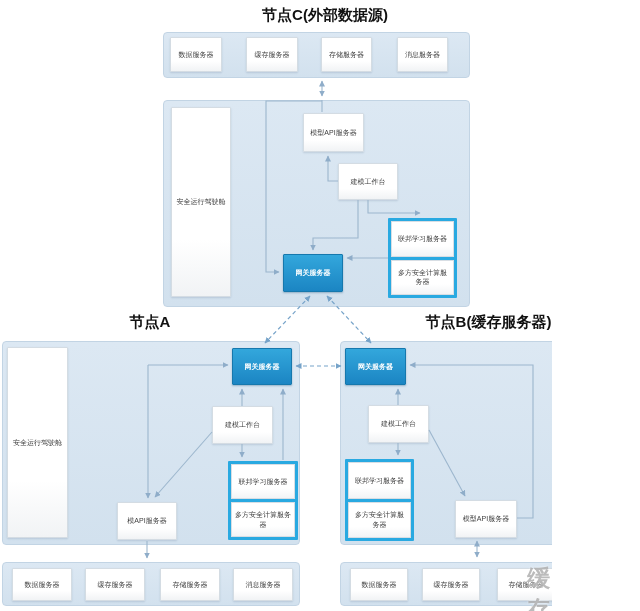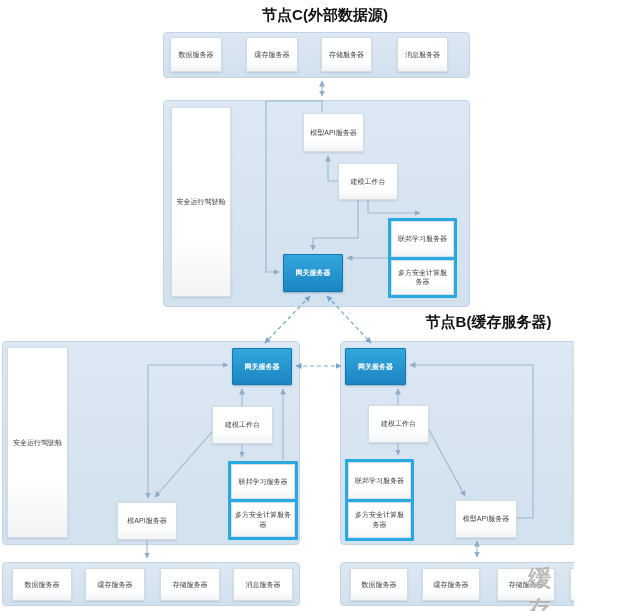--- a/index.html
+++ b/index.html
@@ -1,17 +1,17 @@
 <!DOCTYPE html>
 <html><head>
 <meta charset="utf-8">
 <style>
   html,body{margin:0;padding:0;background:#fff;}
   #canvas{position:relative;width:552px;height:611px;background:#fff;overflow:hidden;
-          font-family:"Liberation Sans","DejaVu Sans",sans-serif;padding-left:22px;}
+          font-family:"Liberation Sans","DejaVu Sans",sans-serif;}
   .node-title{position:absolute;text-align:center;font-size:15px;font-weight:bold;color:#111;}
   .panel{position:absolute;background:linear-gradient(180deg,#dce8f3,#d2e1ee);
          border:1px solid #c2d4e4;border-radius:4px;box-sizing:border-box;}
   .wbox{position:absolute;background:linear-gradient(180deg,#ffffff 70%,#f1f3f5);
         border:1px solid #d4dce3;border-radius:1px;box-sizing:border-box;
         box-shadow:0 1px 2px rgba(60,90,120,.18);
         display:flex;align-items:center;justify-content:center;text-align:center;
         font-size:7px;color:#3d3d3d;line-height:1.35;padding:1px;}
   .gateway{position:absolute;background:linear-gradient(180deg,#33a7dc,#1b85c3);
         border:1px solid #1678ad;border-radius:1px;box-sizing:border-box;
@@ -43,20 +43,21 @@
   <div class="panel" style="left:163px;top:100px;width:307px;height:207px;"></div>
   <div class="wbox" style="left:171px;top:107px;width:60px;height:190px;">安全运行驾驶舱</div>
   <div class="wbox" style="left:303px;top:113px;width:61px;height:39px;">模型API服务器</div>
   <div class="wbox" style="left:338px;top:163px;width:60px;height:37px;">建模工作台</div>
   <div class="bluewrap" style="left:388px;top:218px;width:69px;height:80px;">
     <div class="cell">联邦学习服务器</div>
     <div class="cell">多方安全计算服务器</div>
   </div>
   <div class="gateway" style="left:283px;top:254px;width:60px;height:38px;">网关服务器</div>
 
+  <div class="node-title" style="left:0px;top:313px;width:300px;">节点A</div>
   <div class="panel" style="left:2px;top:341px;width:298px;height:204px;"></div>
   <div class="wbox" style="left:7px;top:347px;width:61px;height:191px;">安全运行驾驶舱</div>
   <div class="gateway" style="left:232px;top:348px;width:60px;height:37px;">网关服务器</div>
   <div class="wbox" style="left:212px;top:406px;width:61px;height:38px;">建模工作台</div>
   <div class="bluewrap" style="left:228px;top:461px;width:70px;height:79px;">
     <div class="cell">联邦学习服务器</div>
     <div class="cell">多方安全计算服务器</div>
   </div>
   <div class="wbox" style="left:117px;top:502px;width:60px;height:38px;">模API服务器</div>
 

